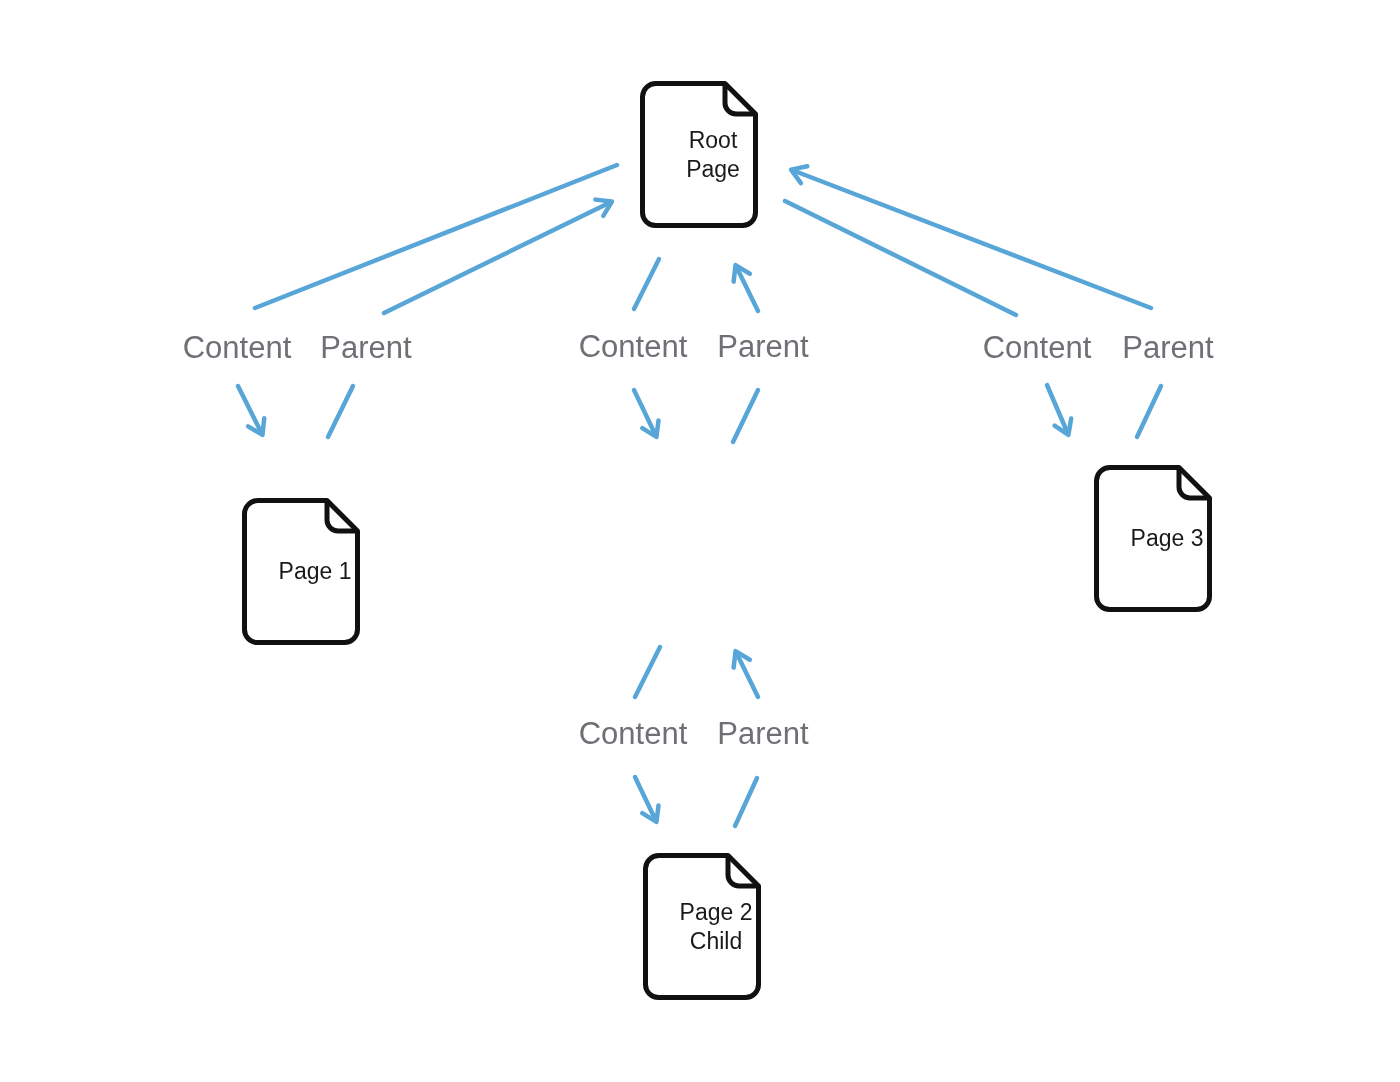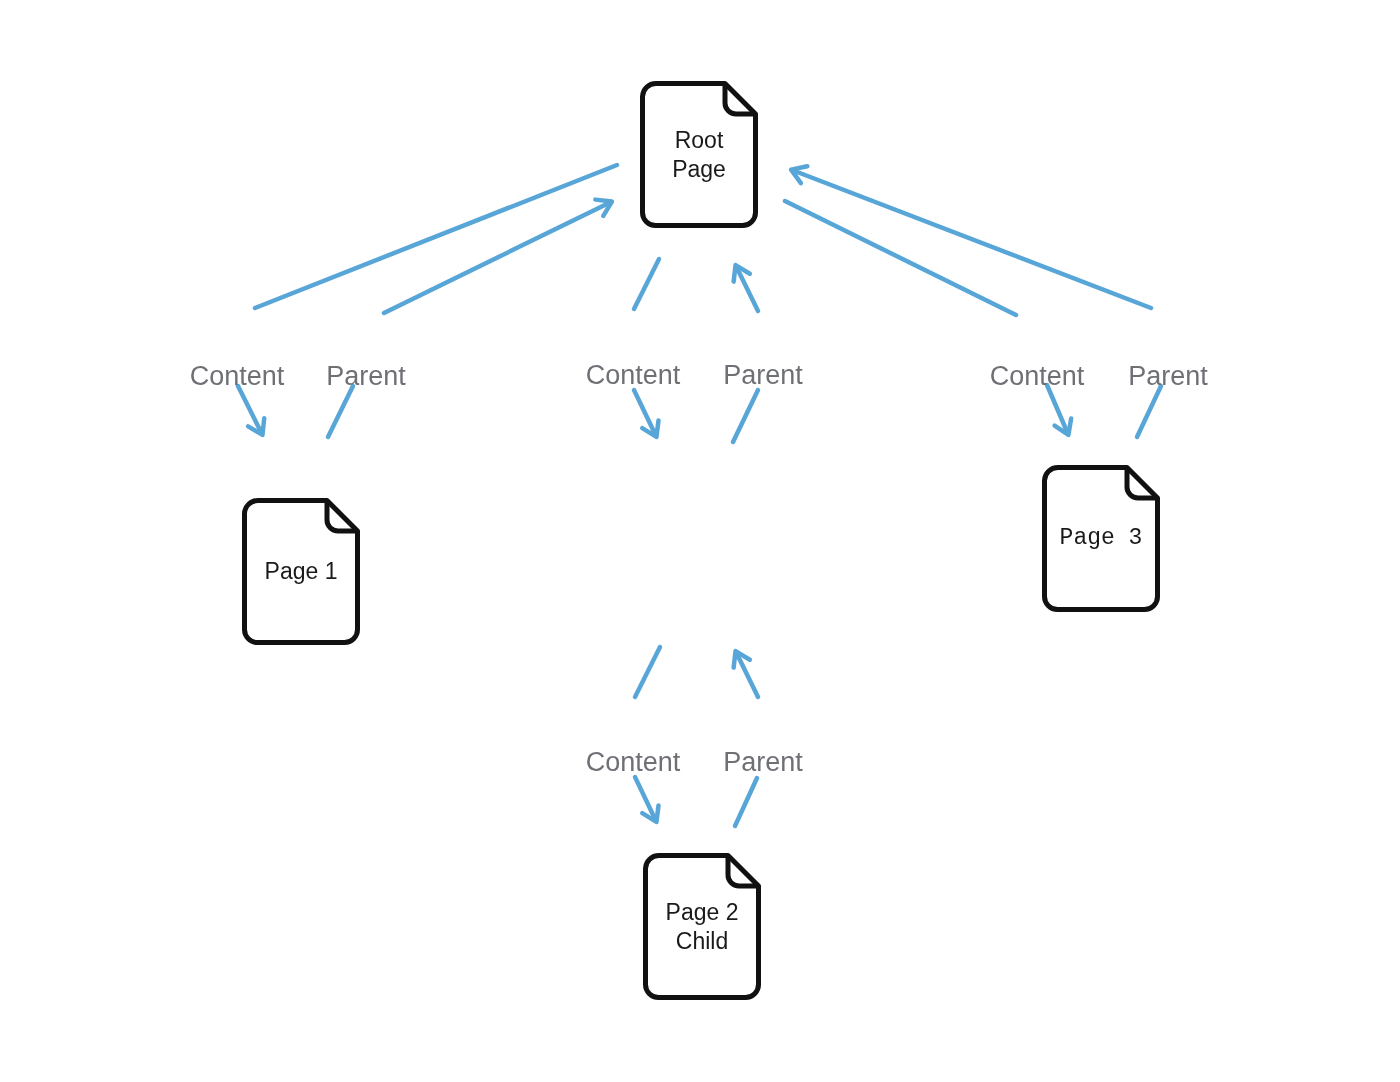--- a/index.html
+++ b/index.html
@@ -58,39 +58,38 @@
   }
   .node .doc-icon {
     position: absolute;
     inset: 0;
   }
   .node-text {
     position: absolute;
     inset: 0;
     display: flex;
     align-items: center;
-    justify-content: center;
+    justify-content: flex-end;
     text-align: center;
     box-sizing: border-box;
   }
   .node-text-inner {
     display: block;
     width: 90px;
     font-size: 23px;
     line-height: 29px;
     color: var(--node-text, #1A1A1A);
   }
   .edge-label {
     position: absolute;
     transform: translate(-50%, -50%);
-    font-size: 27px;
+    font-size: 31px;
     line-height: 28px;
     color: var(--edge-label, #6E7075);
     white-space: nowrap;
-    margin-top: 28px;
   }
 </style>
 </head>
 <body>
 
 <div class="canvas">
 
   <svg width="0" height="0" style="position:absolute" aria-hidden="true">
     <defs>
       <symbol id="doc-shape" viewBox="0 0 118 147">
@@ -140,21 +139,21 @@
   <div class="node" style="left:242px; top:466px;margin-top:32px;">
     <svg class="doc-icon" width="118" height="147" viewBox="0 0 118 147">
         <use href="#doc-shape"></use>
       </svg>
     <div class="node-text">
       <span class="node-text-inner">Page 1</span>
     </div>
   </div>
 
 
-  <div class="node" style="left:1042px; top:465px;font-family:Liberation Mono, monospace;">
+  <div class="node" style="left:1094px; top:465px;">
     <svg class="doc-icon" width="118" height="147" viewBox="0 0 118 147">
         <use href="#doc-shape"></use>
       </svg>
     <div class="node-text">
       <span class="node-text-inner">Page 3</span>
     </div>
   </div>
 
   <div class="node" style="left:643px; top:853px;border-radius:26px;">
     <svg class="doc-icon" width="118" height="147" viewBox="0 0 118 147">

